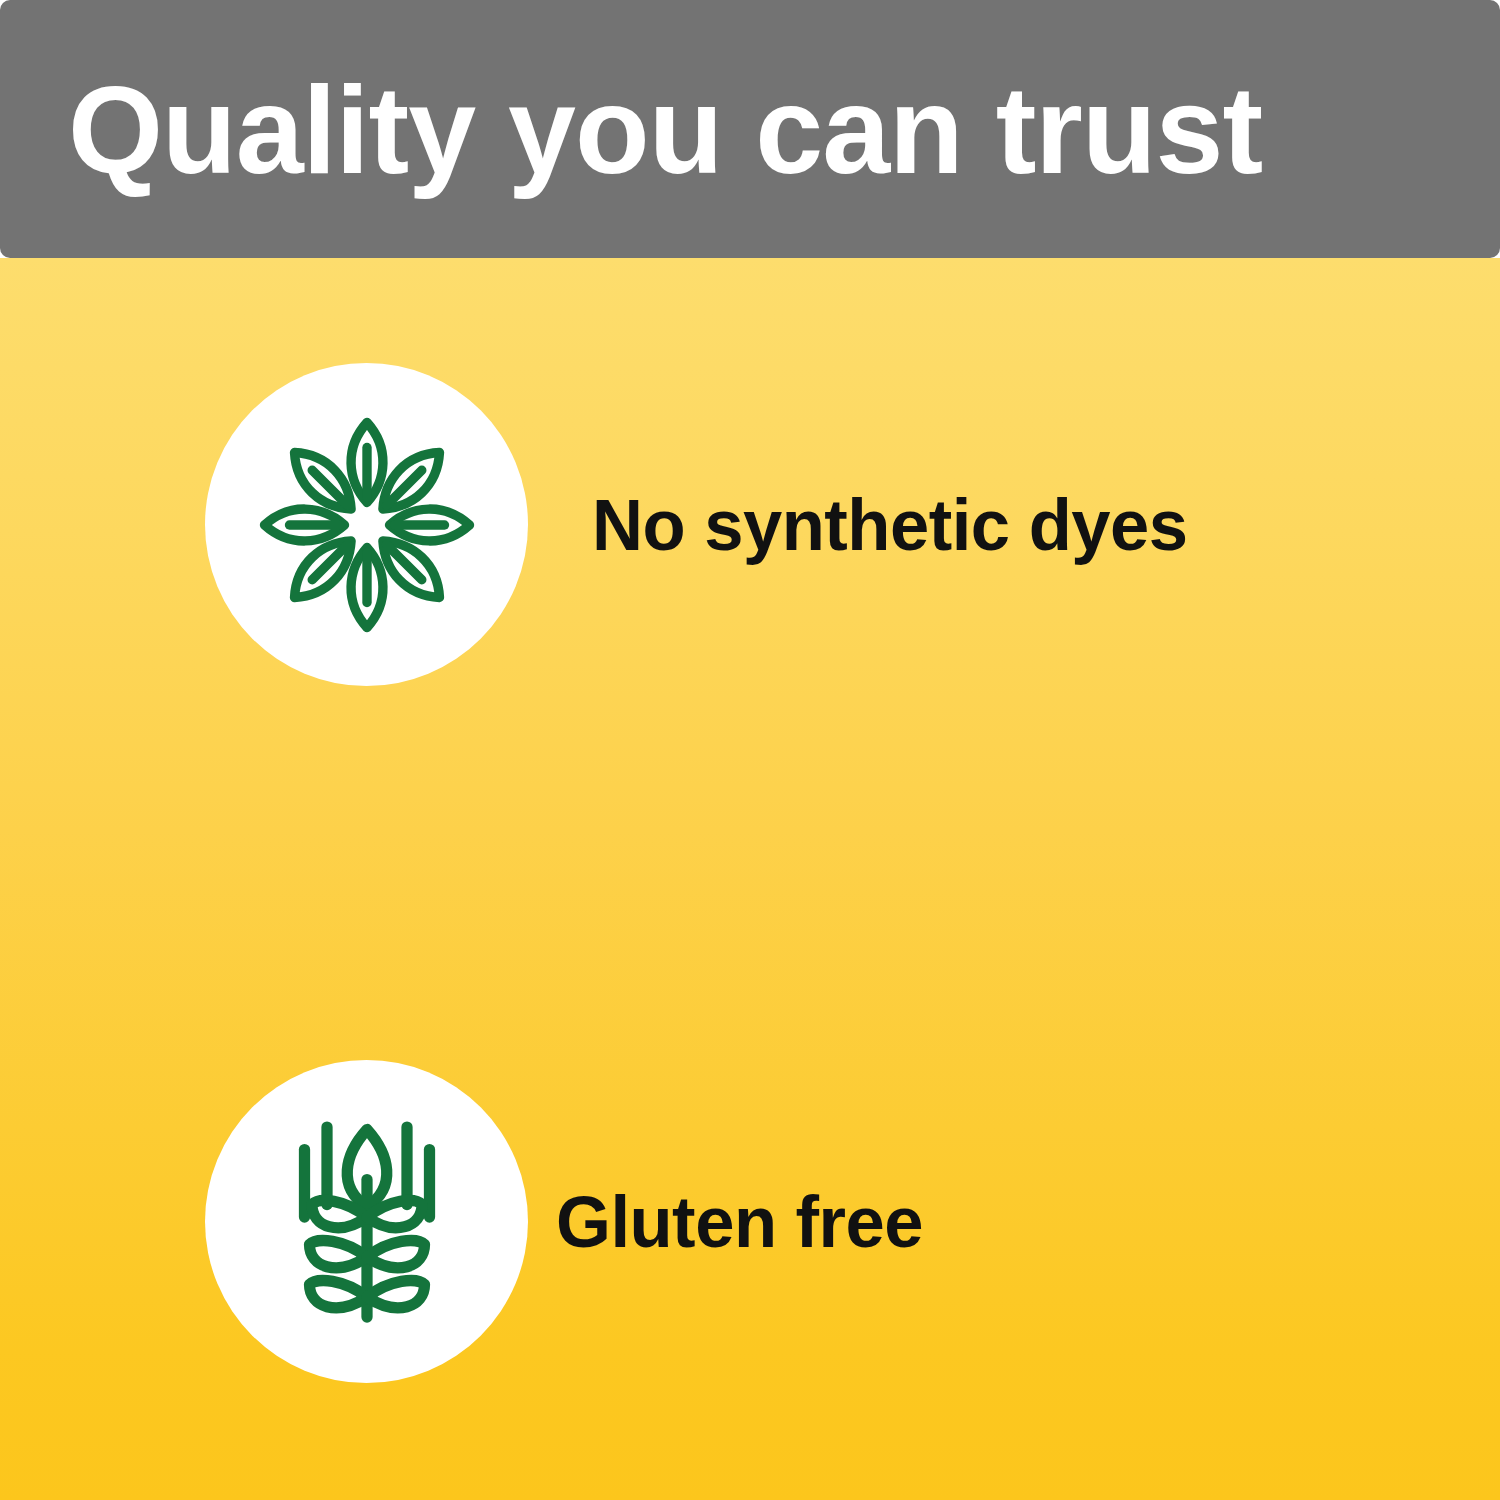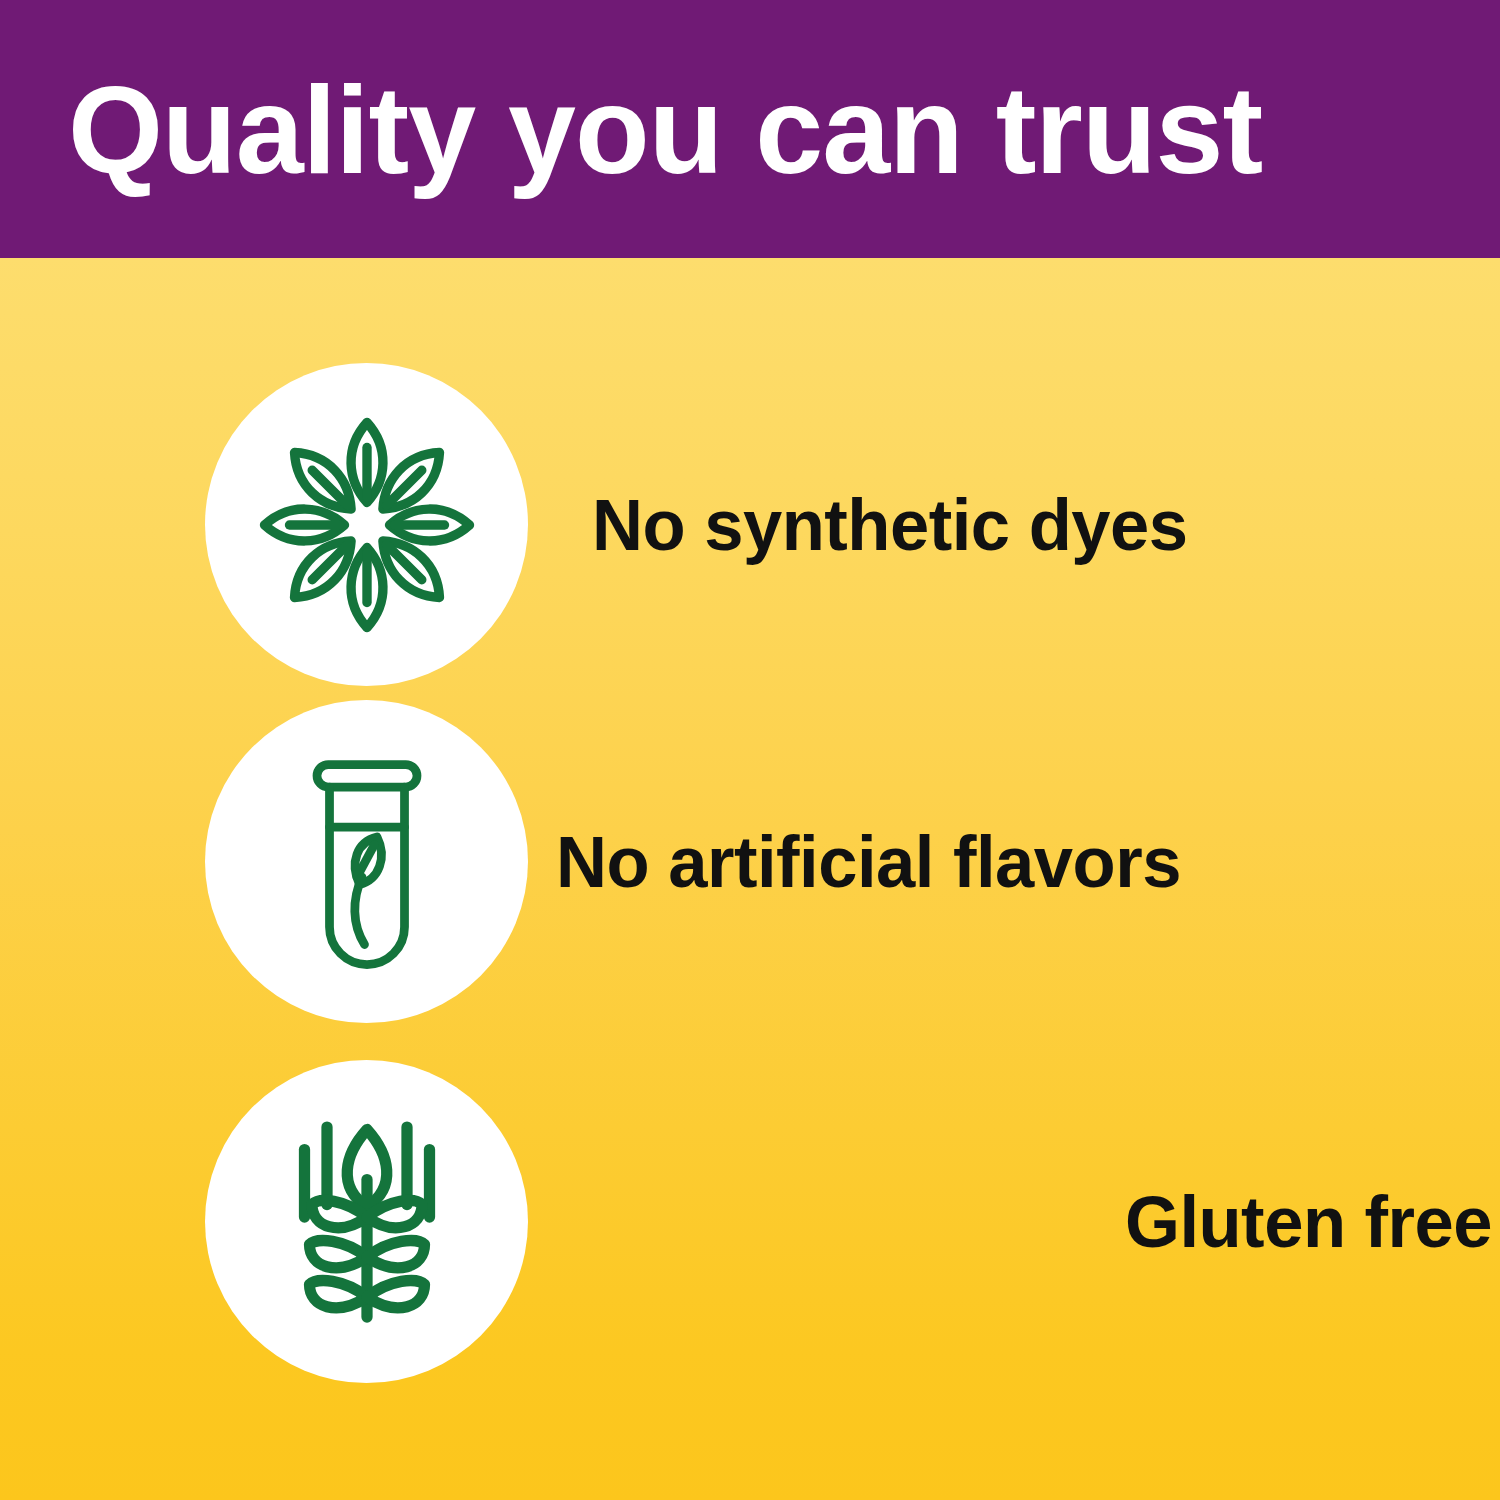--- a/index.html
+++ b/index.html
@@ -21,22 +21,23 @@
     overflow: hidden;
   }
 
   
   #header-band {
     position: absolute;
     left: 0;
     top: 0;
     width: 1500px;
     height: 258px;
-    background: #701a75;
+    background: #737373;
     box-sizing: border-box;
+    border-radius: 10px;
   }
 
   #header-title {
     position: absolute;
     left: 68px;
     top: 60px;
     width: 1380px;
     color: #ffffff;
     font-family: "Liberation Sans", sans-serif;
     font-weight: bold;
@@ -68,21 +69,21 @@
   
   .feature-row {
     position: absolute;
     left: 0;
     width: 1500px;
     display: flex;
     align-items: center;
   }
   #row-1 { top: 363px; gap: 36px; }
   #row-2 { top: 700px; }
-  #row-3 { top: 1060px; justify-content: space-between; }
+  #row-3 { top: 1060px; }
 
   .icon-badge {
     position: relative;
     margin-left: 205px;
     width: 323px;
     height: 323px;
     border-radius: 50%;
     background: #ffffff;
     flex: 0 0 auto;
     display: flex;
@@ -156,41 +157,20 @@
               <path d="M0,-18 C -16,-36 -18,-62 0,-82 C 18,-62 16,-36 0,-18 Z"></path>
               <path d="M0,-22 L0,-62"></path>
             </g>
           </g>
         </svg>
       </span>
     </div>
     <div class="feature-label">No synthetic dyes</div>
   </div>
 
-  <div class="feature-row" id="row-2">
-    <div class="icon-badge">
-      <span>
-        <svg width="250" height="250" viewBox="0 0 200 200" fill="none" stroke="#14743c" stroke-width="7" stroke-linecap="round" stroke-linejoin="round">
-
-          <rect x="60" y="22" width="80" height="18" rx="9" ry="9"></rect>
-
-          <path d="M70,40 L70,152 A30,30 0 0 0 130,152 L130,40"></path>
-
-          <path d="M70,72 L130,72"></path>
-
-          <path d="M94,118 C 86,100 92,84 108,80 C 116,96 110,114 94,118 Z"></path>
-
-          <path d="M92,112 L106,86"></path>
-
-          <path d="M96,112 C 88,130 88,150 98,166"></path>
-        </svg>
-      </span>
-    </div>
-    <div class="feature-label">No artificial flavors</div>
-  </div>
 
   <div class="feature-row" id="row-3">
     <div class="icon-badge">
       <span>
         <svg width="250" height="250" viewBox="0 0 200 200" fill="none" stroke="#14743c" stroke-width="9" stroke-linecap="round" stroke-linejoin="round">
 
           <path d="M68,24 L68,86"></path>
           <path d="M132,24 L132,86"></path>
           <path d="M50,42 L50,96"></path>
           <path d="M150,42 L150,96"></path>

